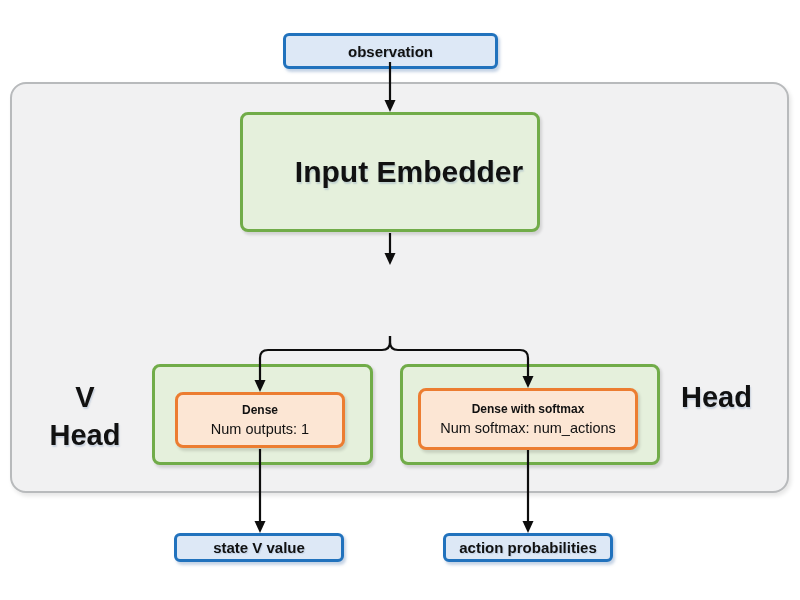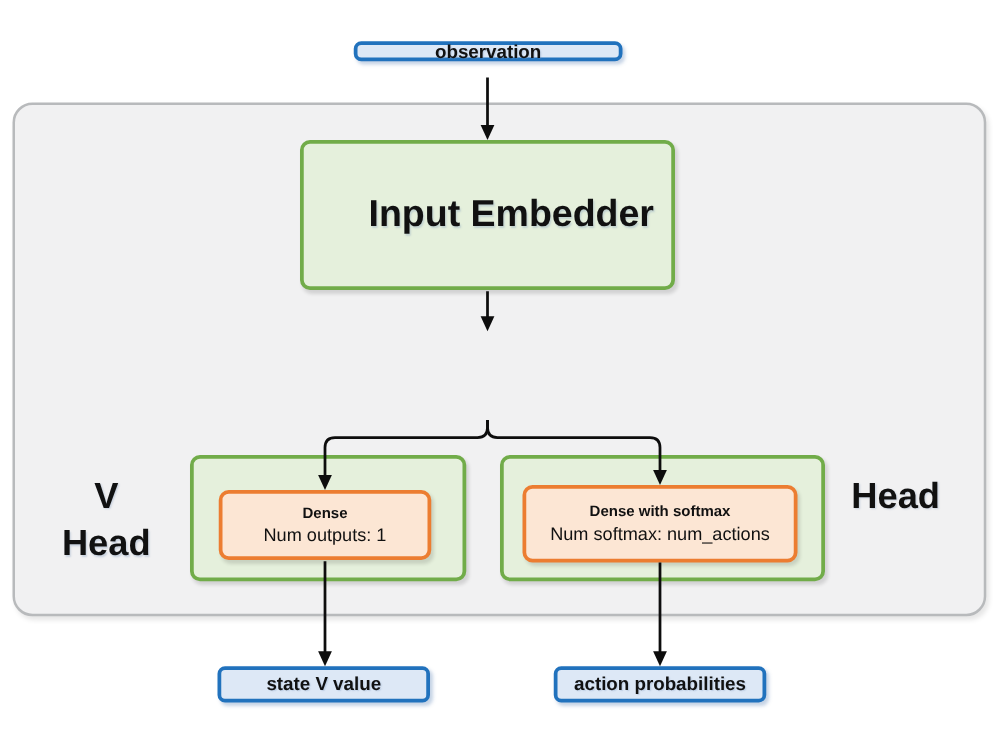--- a/index.html
+++ b/index.html
@@ -56,21 +56,21 @@
   .layer-sub { font-size: 14.5px; }
 
   .head-label {
     text-align: center;
     font-weight: bold; font-size: 29px;
     line-height: 38px;
     text-shadow: 1px 1.5px 1.5px rgba(110,140,180,0.30);
   }
 
   
-  .obs        { left: 283px; top: 33px;  width: 215px; height: 16px; }
+  .obs        { left: 283px; top: 33px;  width: 215px; height: 36px; }
   .embedder   { left: 240px; top: 112px; width: 300px; height: 120px; padding-left: 38px; }
   .middleware { left: 240px; top: 265px; width: 302px; height: 70px; }
   .v-head-box { left: 152px; top: 364px; width: 221px; height: 101px; }
   .v-dense    { left: 175px; top: 392px; width: 170px; height: 56px; }
   .p-head-box { left: 400px; top: 364px; width: 260px; height: 101px; }
   .p-dense    { left: 418px; top: 388px; width: 220px; height: 62px; }
   .state-v    { left: 174px; top: 533px; width: 170px; height: 29px; }
   .action-p   { left: 443px; top: 533px; width: 170px; height: 29px; }
   .v-head-label { left: 25px;  top: 378px; width: 120px; }
   .p-head-label { left: 653px; top: 378px; width: 127px; }

